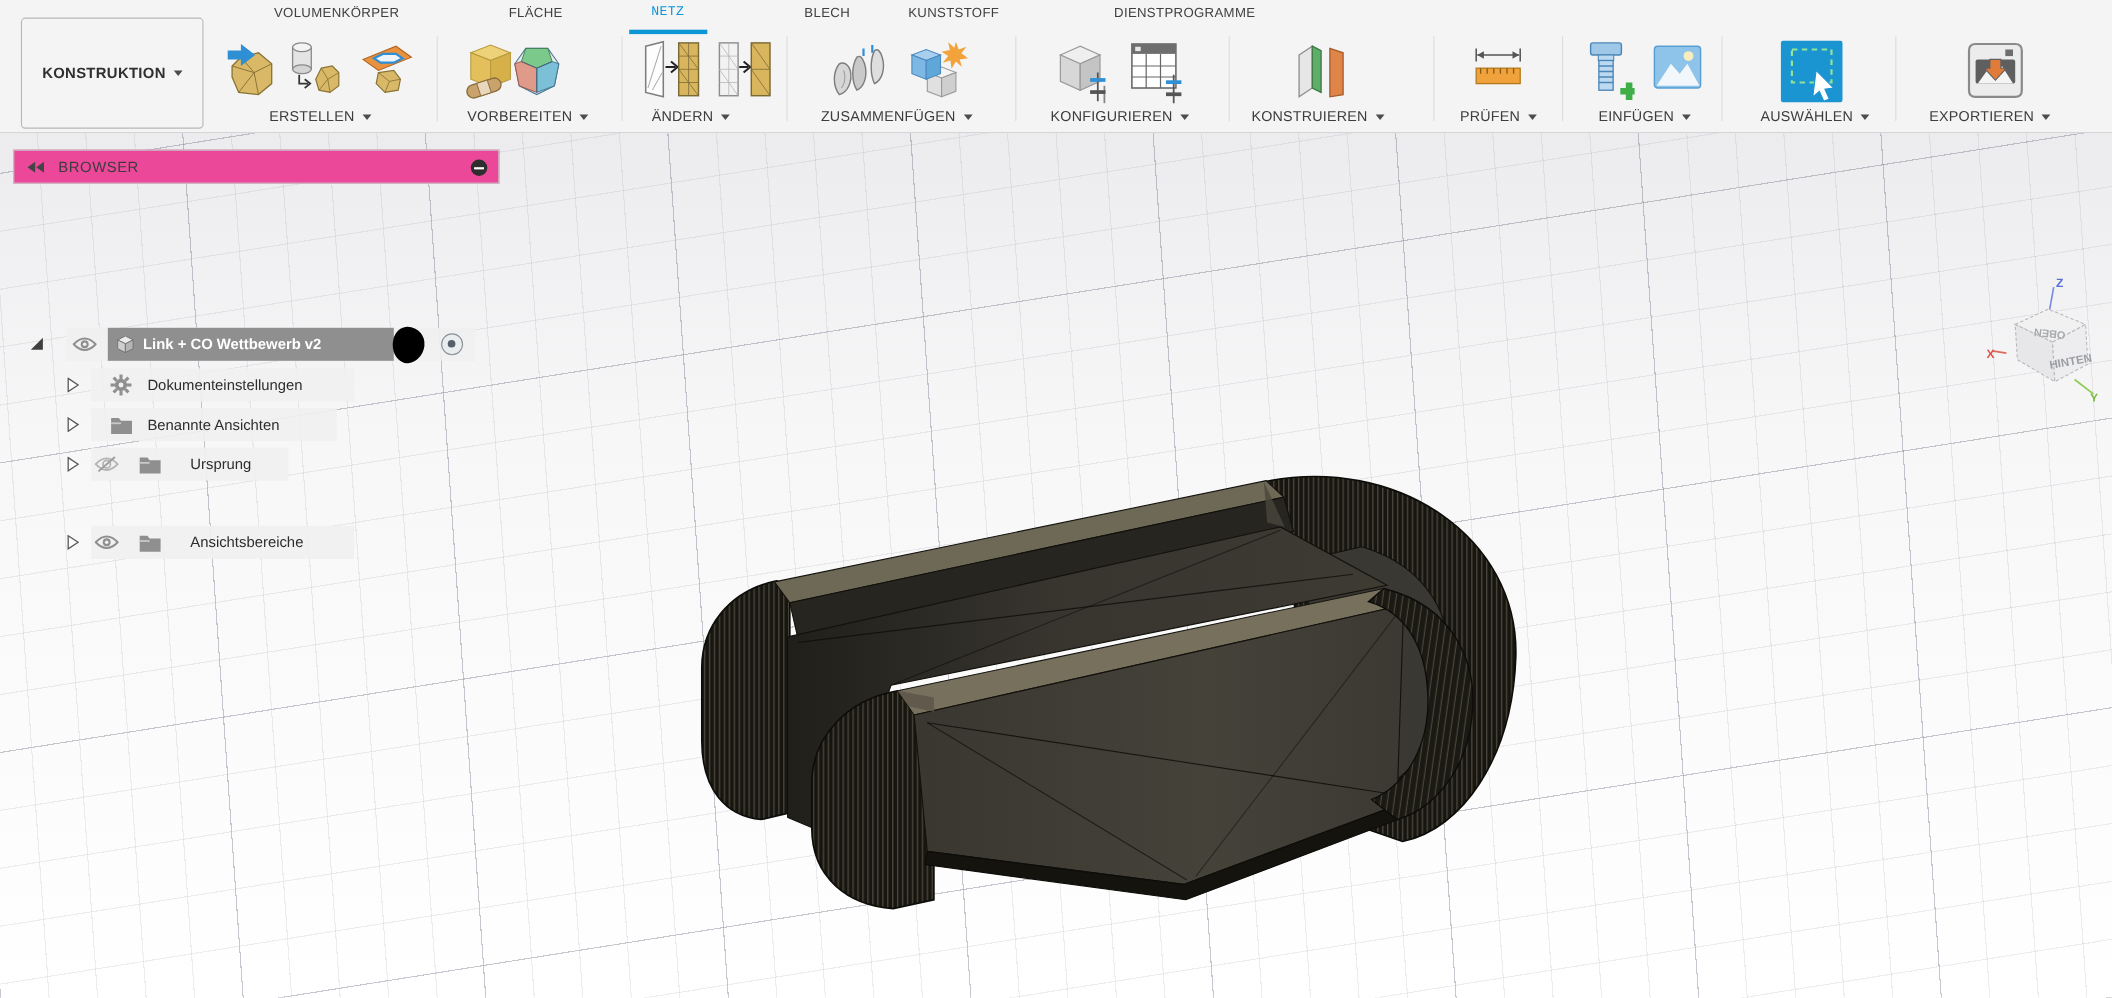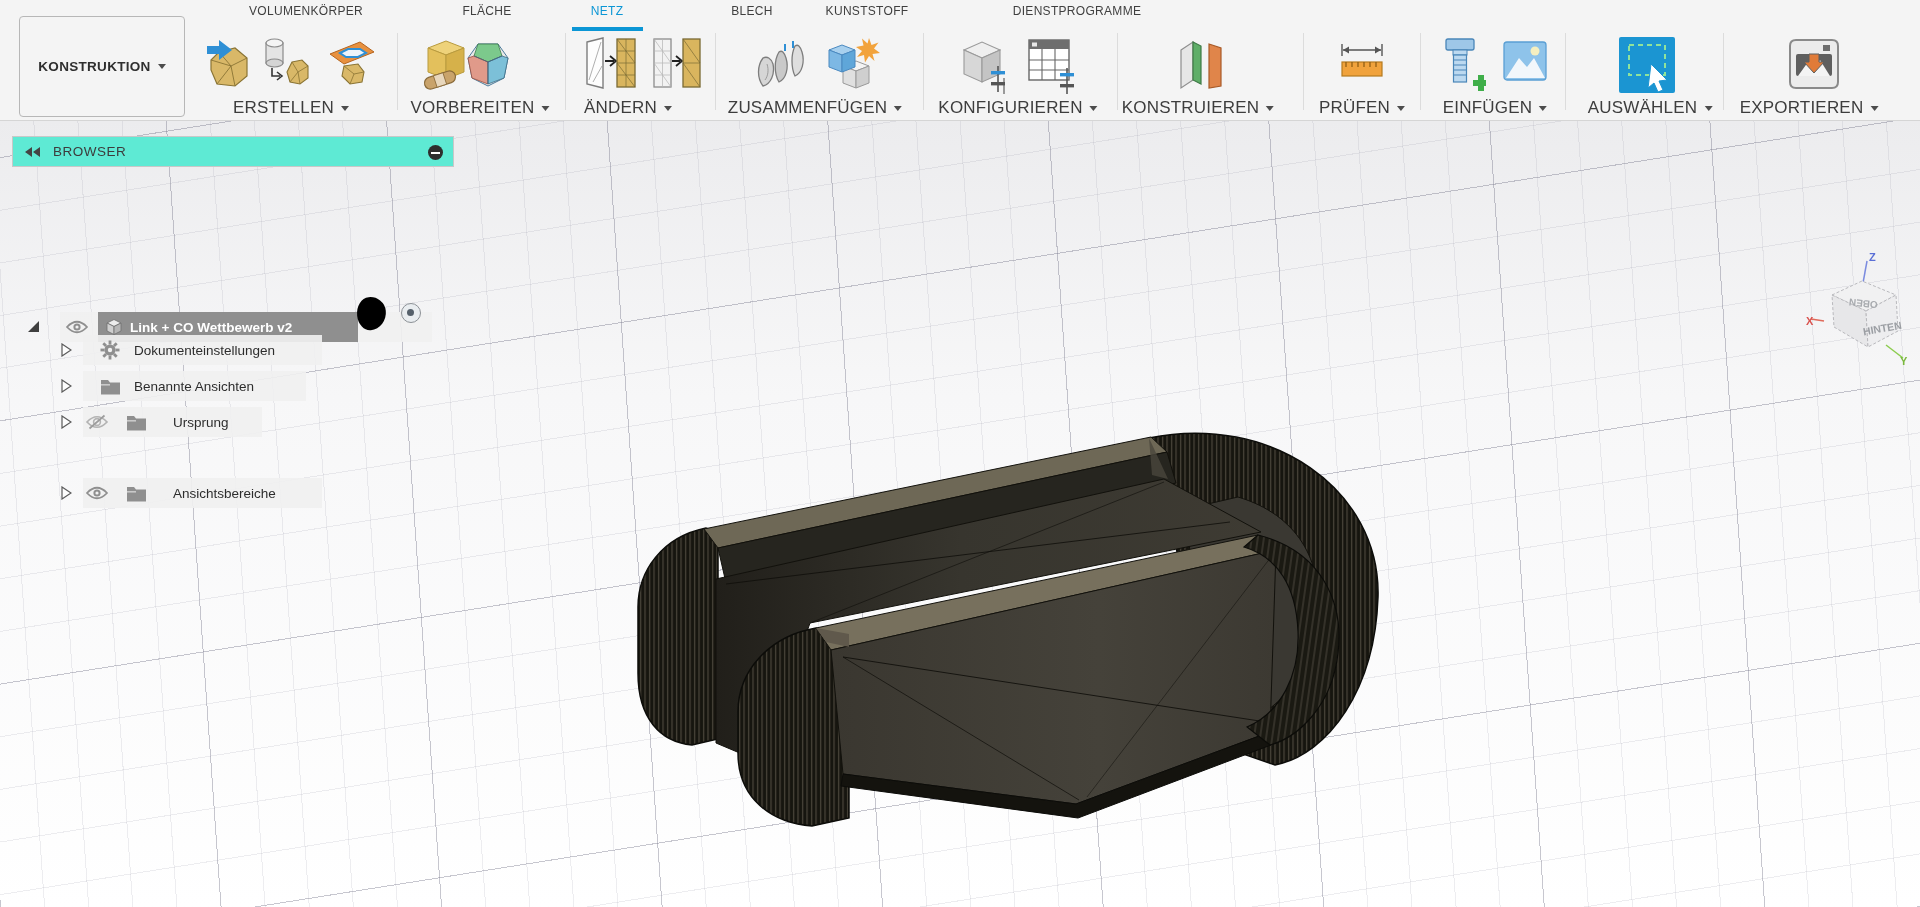--- a/index.html
+++ b/index.html
@@ -19,26 +19,26 @@
 
   
   .topbar { position:absolute; left:0; top:0; width:1920px; height:121px; background:#f4f4f4; border-bottom:1px solid #d5d5d5; z-index:30; }
   .tab { position:absolute; top:4px; transform:translateX(-50%); font-size:12px; letter-spacing:.3px; color:#3f3f3f; white-space:nowrap; cursor:pointer; }
   .tab.active { color:#0b96d5; }
   .tab-underline { position:absolute; left:572px; top:27px; width:71px; height:4px; background:#0b96d5; }
 
   .wsbtn { position:absolute; left:19px; top:16px; width:166px; height:101px; border:1px solid #b7b7b7; border-radius:4px;
     display:flex; align-items:center; justify-content:center; font-size:13.5px; font-weight:bold; color:#2f2f2f; letter-spacing:.3px; cursor:pointer; background:transparent; }
   .caret { display:inline-block; width:0; height:0; border-left:4.5px solid transparent; border-right:4.5px solid transparent; border-top:5.5px solid #4c4c4c; margin-left:7px; vertical-align:middle; }
-  .grp-label { position:absolute; top:98px; transform:translateX(-50%); font-size:17px; color:#3d3d3d; letter-spacing:.2px; white-space:nowrap; cursor:pointer;text-align:center; }
+  .grp-label { position:absolute; top:98px; transform:translateX(-50%); font-size:13px; color:#3d3d3d; letter-spacing:.2px; white-space:nowrap; cursor:pointer;text-align:center; }
   .sep { position:absolute; top:33px; width:1px; height:77px; background:#dcdcdc; }
   .ticon { position:absolute; top:36px; cursor:pointer; }
 
   
-  .browser-bar { position:absolute; left:12px; top:136px; width:442px; height:31px; background:#5eead4; border:1px solid #c8c8c8;
+  .browser-bar { position:absolute; left:12px; top:136px; width:442px; height:31px; background:#ec4899; border:1px solid #c8c8c8;
     display:flex; align-items:center; z-index:20; }
   .browser-title { font-size:13.5px; color:#3c3c3c; letter-spacing:.5px; margin-left:12px; }
   .collapse-ic { margin-left:12px; display:flex; cursor:pointer; }
   .collapse-ic span { width:0; height:0; border-top:5px solid transparent; border-bottom:5px solid transparent; border-right:7px solid #444; margin-right:1px; }
   .minus-ic { position:absolute; right:10px; top:8px; width:15px; height:15px; border-radius:50%; background:#2e2e2e; cursor:pointer; }
   .minus-ic::after { content:""; position:absolute; left:3px; top:6.5px; width:9px; height:2px; background:#fff; }
 
   .trow { position:absolute; height:30px; z-index:15; }
   .trow .rowbg { position:absolute; top:0; height:30px; background:rgba(240,240,240,.92); }
   .tlabel { position:absolute; top:50%; transform:translateY(-50%); font-size:13.5px; color:#2d2d2d; white-space:nowrap; }
@@ -124,21 +124,21 @@
       <line x1="80" y1="98" x2="97" y2="111" stroke="#8ccc4f" stroke-width="1.5"></line>
       <text x="94" y="118" font-size="11" fill="#7ab83e" font-weight="bold">Y</text>
 
       <polygon points="26,48 56,34 90,48 60,64" fill="#f1f1f2" stroke="#b9b9bd" stroke-width="1" stroke-dasharray="3,2"></polygon>
       <polygon points="26,48 60,64 62,100 28,80" fill="#e7e7e9" stroke="#b9b9bd" stroke-width="1" stroke-dasharray="3,2"></polygon>
       <polygon points="60,64 90,48 92,84 62,100" fill="#ededef" stroke="#b9b9bd" stroke-width="1" stroke-dasharray="3,2"></polygon>
       <text x="58" y="47" font-size="10" fill="#a8abaf" font-weight="bold" transform="rotate(186 58 50)" text-anchor="middle">OBEN</text>
       <text x="77" y="85" font-size="10.5" fill="#9b9ea3" font-weight="bold" transform="rotate(-10 77 85)" text-anchor="middle">HINTEN</text>
     </svg>
 
-    <div class="trow" style="left:0; top:191px; width:460px;padding-left:32px;">
+    <div class="trow" style="left:0; top:177px; width:460px;padding-left:32px;">
       <div class="rowbg" style="left:60px; width:372px;"></div>
       <div class="tri-open" style="left:28px; top:9px;"></div>
       <svg width="22" height="14" viewBox="0 0 22 14" style="position:absolute; left:66px; top:8px;">
         <path d="M1,7 Q11,-3.5 21,7 Q11,17.5 1,7 Z" fill="none" stroke="#8f8f8f" stroke-width="1.8"></path>
         <circle cx="11" cy="7" r="3.6" fill="#8f8f8f"></circle>
           <circle cx="11" cy="7" r="1.6" fill="#f1f1f1"></circle>
       </svg>
       <div class="selbar">
         <svg width="20" height="20" viewBox="0 0 20 20" style="position:absolute; left:6px; top:5px;">
           <polygon points="3,6 10,2.5 17,6 10,9.5" fill="#ececec" stroke="#6f6f6f" stroke-width="0.8"></polygon>
@@ -231,21 +231,21 @@
         <span></span>
       </span>
     <span class="browser-title">BROWSER</span>
     <span class="minus-ic"></span>
   </div>
 
   <div class="topbar">
 
     <span class="tab" style="left:306px;">VOLUMENKÖRPER</span>
     <span class="tab" style="left:487px;">FLÄCHE</span>
-    <span class="tab active" style="left:607px;">NETZ</span>
+    <span class="tab active" style="left:607px;font-family:Liberation Mono, monospace;">NETZ</span>
     <span class="tab" style="left:712px;margin-left:40px;">BLECH</span>
     <span class="tab" style="left:867px;">KUNSTSTOFF</span>
     <span class="tab" style="left:1077px;">DIENSTPROGRAMME</span>
     <div class="tab-underline"></div>
 
     <div class="wsbtn">
       <span>KONSTRUKTION</span>
       <span class="caret"></span>
     </div>
 

